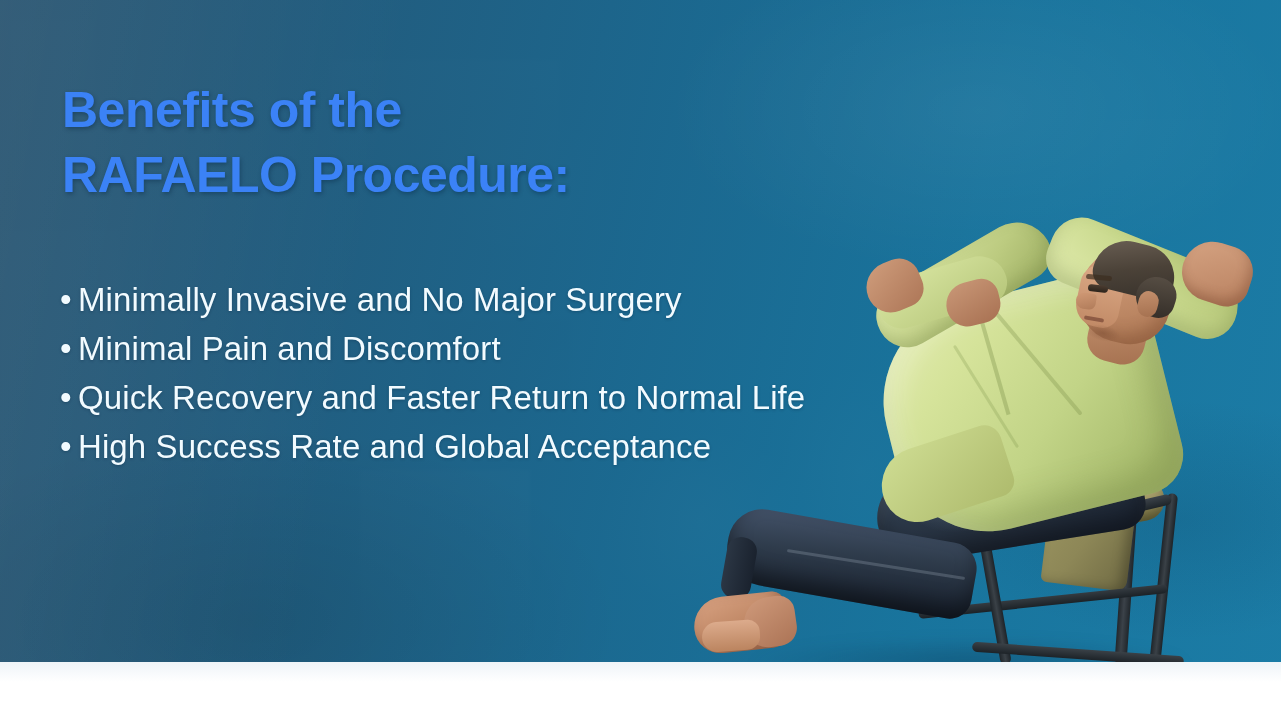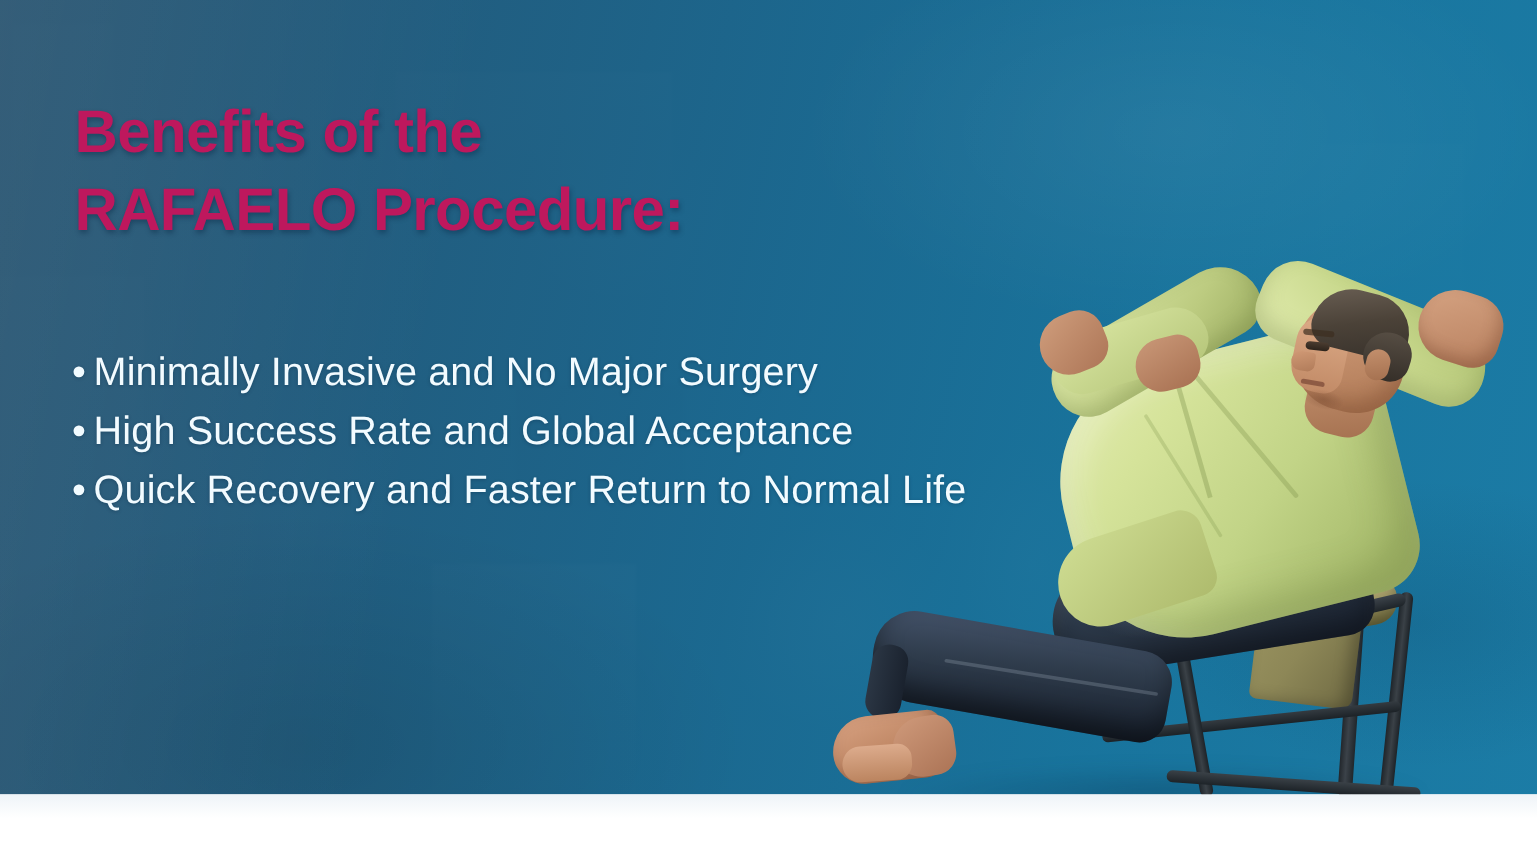--- a/index.html
+++ b/index.html
@@ -85,34 +85,34 @@
       radial-gradient(ellipse 500px 260px at 250px 620px, rgba(0,0,0,.10), rgba(0,0,0,0) 75%),
       radial-gradient(ellipse 300px 160px at 1180px 520px, rgba(10,50,80,.16), rgba(10,50,80,0) 75%);
   }
 
   
   .headline {
     position: absolute;
     left: 62px;
     top: 78px;
     width: 760px;
-    color: #be185d;
+    color: #3b82f6;
     font-family: "Liberation Sans", sans-serif;
     font-weight: 700;
     font-size: 50px;
     line-height: 65px;
     letter-spacing: -0.5px;
     text-shadow: 1px 2px 4px rgba(0,30,55,.35);
     white-space: pre-line;
   }
 
   .bullet-list {
     position: absolute;
     left: 60px;
-    top: 285px;
+    top: 275px;
     width: 880px;
     list-style: none;
   }
 
   .bullet-item {
     color: #f2fbff;
     font-family: "Liberation Sans", sans-serif;
     font-weight: 300;
     font-size: 33px;
     line-height: 49px;
@@ -475,24 +475,27 @@
   </div>
 
   <h1 class="headline">Benefits of the
 RAFAELO Procedure:</h1>
 
   <ul class="bullet-list">
     <li class="bullet-item">
       <span class="bullet-dot">•</span><span>Minimally Invasive and No Major Surgery</span>
     </li>
     <li class="bullet-item">
-      <span class="bullet-dot">•</span><span>High Success Rate and Global Acceptance</span>
+      <span class="bullet-dot">•</span><span>Minimal Pain and Discomfort</span>
     </li>
     <li class="bullet-item">
       <span class="bullet-dot">•</span><span>Quick Recovery and Faster Return to Normal Life</span>
+    </li>
+    <li class="bullet-item">
+      <span class="bullet-dot">•</span><span>High Success Rate and Global Acceptance</span>
     </li>
   </ul>
 
   <div class="person">
     <div class="person-shadow"></div>
 
     <div class="chair-back-post"></div>
     <div class="chair-rear-leg"></div>
     <div class="chair-backrest"></div>
     <div class="chair-seat"></div>

